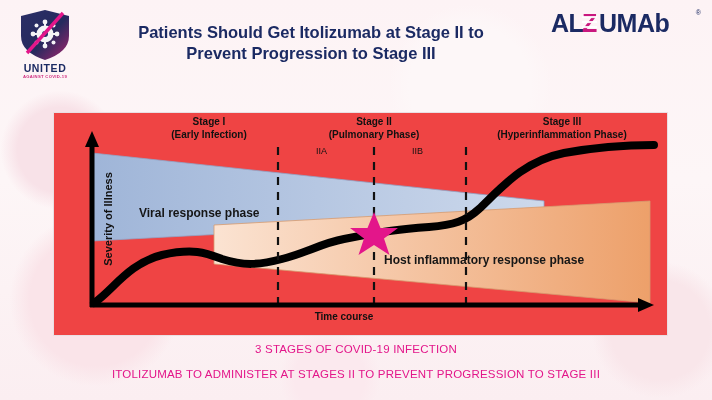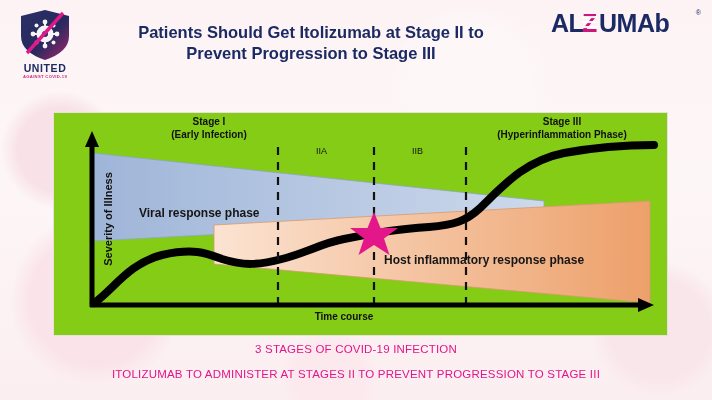--- a/index.html
+++ b/index.html
@@ -101,21 +101,21 @@
     margin-top: -3px;
   }
 
   
   #chart-panel {
     position: absolute;
     left: 53px;
     top: 112px;
     width: 613px;
     height: 222px;
-    background: #84cc16;
+    background: #ef4444;
     border: 1px solid #e9dfe3;
     z-index: 3;
   }
   #chart-svg { position: absolute; inset: 0; }
 
   .stage-hdr {
     position: absolute;
     text-align: center;
     font-size: 10px;
     font-weight: bold;
@@ -272,20 +272,24 @@
     <g>
       <polygon points="320,99 326.5,115 344,115 330,125.5 335.5,142 320,132 304.5,142 310,125.5 296,115 313.5,115" fill="#e3168a"></polygon>
     </g>
   </svg>
 
   <div class="stage-hdr" style="left:80px; top:2px; width:150px;">
     <div>Stage I</div>
     <div>(Early Infection)</div>
   </div>
 
+  <div class="stage-hdr" style="left:240px; top:2px; width:160px;">
+    <div>Stage II</div>
+    <div>(Pulmonary Phase)</div>
+  </div>
 
   <div class="stage-hdr" style="left:408px; top:2px; width:200px;text-align:center;">
     <div>Stage III</div>
     <div>(Hyperinflammation Phase)</div>
   </div>
 
   <div class="sub-lbl" style="left:262px; top:33px;">IIA</div>
   <div class="sub-lbl" style="left:358px; top:33px;">IIB</div>
 
   <div class="phase-lbl" style="left:85px; top:93px;">Viral response phase</div>

